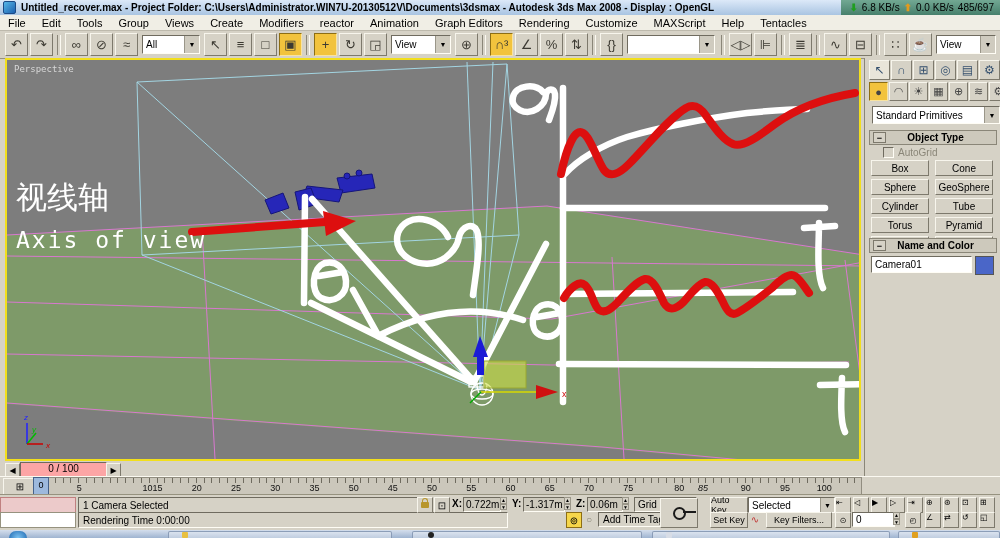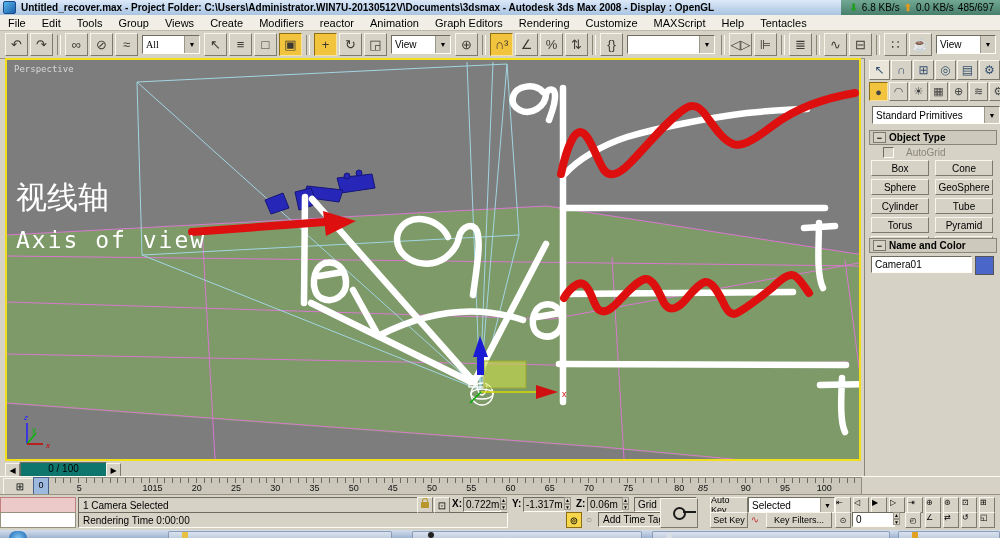--- a/index.html
+++ b/index.html
@@ -42,35 +42,35 @@
   .cp-tab.active{background:#e9e5d9}
   .cp-cats{position:absolute;left:4px;top:24px;display:flex;gap:1px}
   .cp-cat{width:17px;height:17px;display:flex;align-items:center;justify-content:center;font-size:11px;
     background:#d6d2c6;border:1px solid;border-color:#f7f5ec #7d796c #7d796c #f7f5ec;color:#444}
   .cp-cat.active{background:#f2c33d;border-color:#8d6e14 #f8e3a0 #f8e3a0 #8d6e14}
   .cp-dd{position:absolute;left:4px;top:48px;width:126px}
   .rollout{position:absolute;left:4px;width:126px;height:13px;background:#cdc9bc;
     border:1px solid #8a8678;display:flex;align-items:center;font-weight:bold;font-size:10px}
   .rollout .minus{width:11px;height:9px;margin:0 3px;background:#d6d2c6;border:1px solid #7d796c;
     display:flex;align-items:center;justify-content:center;font-weight:bold;font-size:9px;line-height:6px}
-  .rollout .rtitle{flex:1;margin-right:14px}
-  .autogrid{position:absolute;left:18px;top:89px;display:flex;align-items:center;gap:12px;color:#8a8678}
+  .rollout .rtitle{flex:1;text-align:center;margin-right:14px}
+  .autogrid{position:absolute;left:18px;top:89px;display:flex;align-items:center;gap:4px;color:#8a8678}
   .checkbox{width:9px;height:9px;background:#d6d2c6;border:1px solid;border-color:#6f6b5f #fffdf5 #fffdf5 #6f6b5f}
   .obj-grid{position:absolute;left:6px;top:102px;width:124px;display:grid;
     grid-template-columns:58px 58px;grid-auto-rows:16px;gap:3px 6px}
   .cp-btn{background:#d6d2c6;border:1px solid;border-color:#f7f5ec #7d796c #7d796c #f7f5ec;
     display:flex;align-items:center;justify-content:center;font-size:10px}
   .name-field{position:absolute;left:6px;top:198px;width:96px;height:15px;background:#fff;
     border:1px solid;border-color:#6f6b5f #fffdf5 #fffdf5 #6f6b5f;display:flex;align-items:center;padding-left:3px;font-size:10px}
   .swatch{position:absolute;left:110px;top:198px;width:17px;height:17px;border:1px solid #555}
   
   .tslider-row{position:absolute;left:0;top:462px;width:864px;height:14px;background:#d6d2c6}
   .ts-btn{position:absolute;top:1px;width:13px;height:12px;font-size:8px;display:flex;align-items:center;justify-content:center;
     background:#d6d2c6;border:1px solid;border-color:#f7f5ec #7d796c #7d796c #f7f5ec}
-  .ts-box{position:absolute;left:20px;top:0;width:85px;height:13px;background:#0f766e;
+  .ts-box{position:absolute;left:20px;top:0;width:85px;height:13px;background:#fca5a5;
     border:1px solid;border-color:#6f6b5f #fffdf5 #fffdf5 #6f6b5f;text-align:center;font-size:10px}
   .trackbar{position:absolute;left:0;top:476px;width:1000px;height:18px;background:#d6d2c6;border-top:1px solid #fbf9f1}
   .tb-icon{position:absolute;left:3px;top:1px;width:32px;height:15px;display:flex;align-items:center;justify-content:center;
     font-size:10px;background:#d6d2c6;border:1px solid;border-color:#f7f5ec #7d796c #7d796c #f7f5ec}
   .ruler{position:absolute;left:38px;top:0;width:822px;height:17px;background:#cbc7bb;border:1px solid #918d80}
   .ruler .minor{position:absolute;left:0;top:0;width:100%;height:5px;
     background:repeating-linear-gradient(to right,#6f6b5f 0 1px,transparent 1px 7.84px)}
   .tick-num{position:absolute;top:5px;font-size:9px;transform:translateX(-50%);color:#111}
   .thandle{position:absolute;left:33px;top:0;width:14px;height:16px;background:#9db9dd;
     border:1px solid #3c5larger;border:1px solid #46628a;font-size:9px;text-align:center;line-height:15px}
@@ -140,21 +140,21 @@
     <div class="menu-item">Tentacles</div>
   </div>
 
 <div class="toolbar" id="toolbar">
     <div class="tbtn">↶</div>
     <div class="tbtn">↷</div>
     <div class="tsep"></div>
     <div class="tbtn">∞</div>
     <div class="tbtn">⊘</div>
     <div class="tbtn">≈</div>
-    <div class="tdd" style="width: 56px; font-family: Liberation Serif, serif;">
+    <div class="tdd" style="width: 56px;">
       <div class="val">All</div>
       <div class="darr">▼</div>
     </div>
     <div class="tbtn">↖</div>
     <div class="tbtn">≡</div>
     <div class="tbtn">□</div>
     <div class="tbtn active">▣</div>
     <div class="tsep"></div>
     <div class="tbtn active">+</div>
     <div class="tbtn">↻</div>

